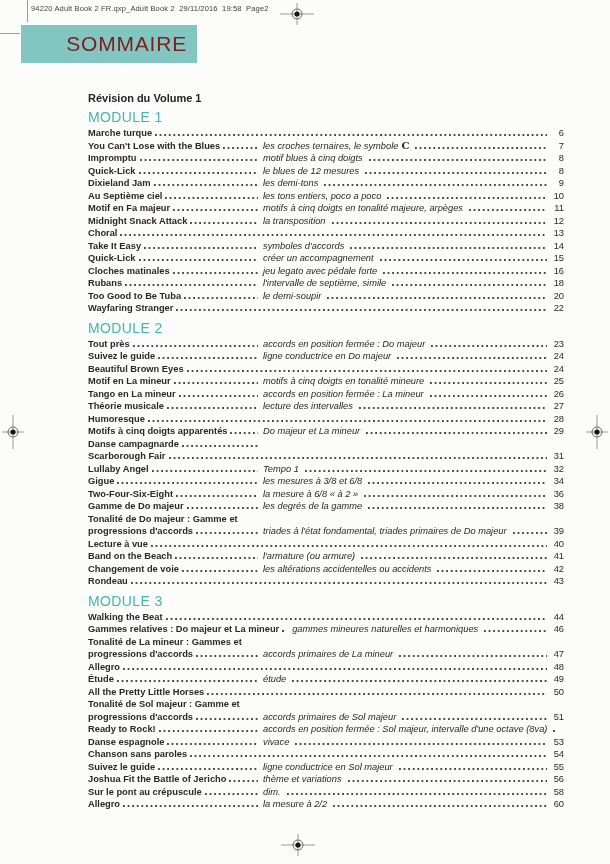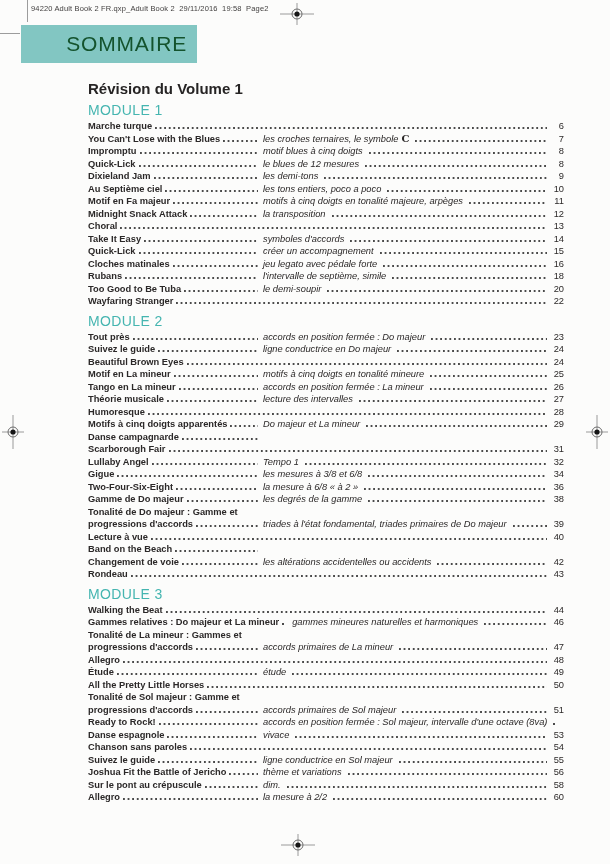--- a/index.html
+++ b/index.html
@@ -17,27 +17,27 @@
   }
   .crop-v { position:absolute; left:27px; top:0; width:1px; height:22px; background:#9c9c9c; }
   .crop-h { position:absolute; left:0; top:33px; width:20px; height:1px; background:#9c9c9c; }
   .regmark { position:absolute; width:36px; height:36px; }
   .regmark.m-top    { left:279px; top:-4px; }
   .regmark.m-left   { left:-5px;  top:414px; }
   .regmark.m-right  { left:579px; top:414px; }
   .regmark.m-bottom { left:280px; top:827px; }
   .sommaire-box {
     position:absolute; left:21px; top:25px; width:176px; height:38px;
-    background:#82c6c2; color:#14532d;
+    background:#82c6c2; color:#7f1d1d;
     display:flex; align-items:center; justify-content:flex-end;
     padding-right:10px; box-sizing:border-box;
     font-size:21px; letter-spacing:0.8px; font-weight:400;
   }
   .content { position:absolute; left:88px; top:76px; right:46px; }
-  .intro { font-size:15px; font-weight:bold; margin:4px 0 2px 0; color:#262424; }
+  .intro { font-size:11px; font-weight:bold; margin:16px 0 2px 0; color:#262424; }
   .module-heading {
     color:#45b5b0; font-weight:normal; font-size:14px; line-height:16px;
     margin:5px 0 2px 0; letter-spacing:0.4px;
   }
   .row {
     display:flex; align-items:baseline;
     height:12.5px; line-height:12.5px; font-size:9.3px;
     white-space:nowrap; overflow:hidden;
   }
   .lead { display:flex; min-width:172px; align-items:baseline; }
@@ -393,20 +393,25 @@
       <div class="row">
         <span class="title">Lecture à vue</span>
         <span class="dots"></span>
         <span class="page">40</span>
       </div>
       <div class="row">
         <span class="lead">
           <span class="title">Band on the Beach</span>
           <span class="dots"></span>
         </span>
+        <span class="tail">
+          <span class="desc">l'armature (ou armure)</span>
+          <span class="dots"></span>
+          <span class="page">41</span>
+        </span>
       </div>
       <div class="row">
         <span class="lead">
           <span class="title">Changement de voie</span>
           <span class="dots"></span>
         </span>
         <span class="tail">
           <span class="desc">les altérations accidentelles ou accidents</span>
           <span class="dots"></span>
           <span class="page">42</span>

